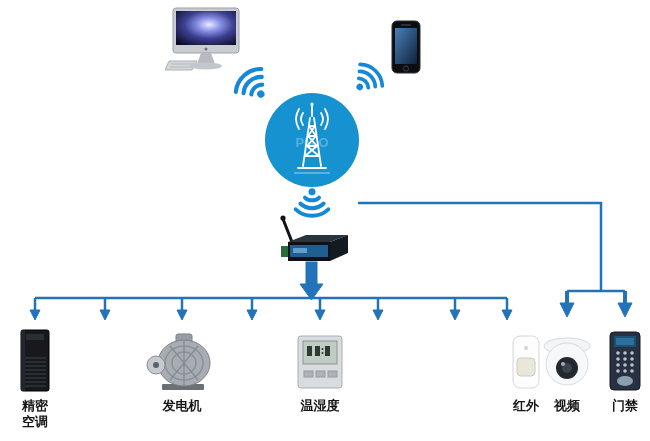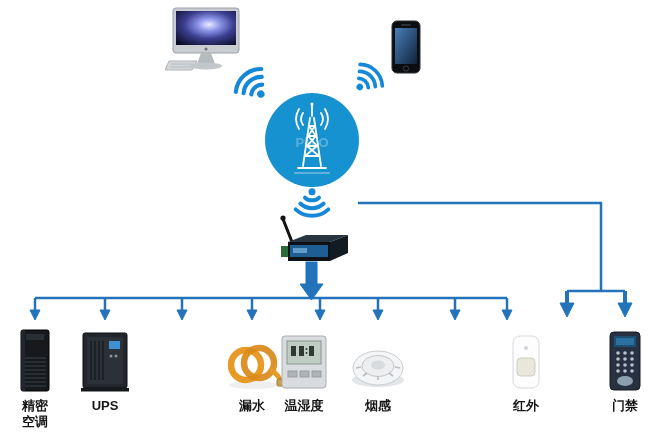--- a/index.html
+++ b/index.html
@@ -173,55 +173,43 @@
             <line x1="26" y1="50" x2="47" y2="50"></line>
           <line x1="26" y1="54" x2="47" y2="54"></line>
             <line x1="26" y1="58" x2="47" y2="58"></line>
         </g>
       </svg>
     </div>
     <div class="label">精密
 空调</div>
   </div>
 
-  <div class="device" style="left:69px">
-    <div class="iconbox">
-      <svg width="72" height="66" viewBox="0 0 72 66">
-        <rect x="14" y="5" width="44" height="55" rx="2" fill="#23262c" stroke="#0c0d10"></rect>
-        <rect x="18" y="9" width="36" height="47" fill="#2c3138"></rect>
-        <g stroke="#191d22" stroke-width="1.6">
-          <line x1="22" y1="13" x2="22" y2="52"></line>
-            <line x1="26" y1="13" x2="26" y2="52"></line>
-          <line x1="30" y1="13" x2="30" y2="52"></line>
-            <line x1="34" y1="13" x2="34" y2="52"></line>
-        </g>
-        <rect x="40" y="13" width="11" height="8" fill="#3f8fd2"></rect>
-        <circle cx="42" cy="28" r="1.5" fill="#8b939c"></circle>
-          <circle cx="47" cy="28" r="1.5" fill="#8b939c"></circle>
-        <rect x="12" y="60" width="48" height="3.5" fill="#15181c"></rect>
-      </svg>
-    </div>
-    <div class="label">UPS</div>
-  </div>
-
-
-  <div class="device" style="left:216px">
-    <div class="iconbox">
-      <svg width="72" height="66" viewBox="0 0 72 66">
-        <ellipse cx="38" cy="57" rx="25" ry="4" fill="#efefef"></ellipse>
-        <circle cx="30" cy="37" r="15" fill="none" stroke="#e79a25" stroke-width="6.5"></circle>
-        <circle cx="43" cy="35" r="15" fill="none" stroke="#d98a1a" stroke-width="6.5" opacity="0.92"></circle>
-        <path d="M 55 42 q 8 5 10 12" fill="none" stroke="#e79a25" stroke-width="5" stroke-linecap="round"></path>
-        <rect x="61" y="51" width="9" height="7" rx="1.5" fill="#c9a14a" stroke="#9a7830"></rect>
-      </svg>
-    </div>
-    <div class="label">漏水</div>
-  </div>
-
-  <div class="device" style="left:268px">
+
+  <div class="device" style="left:146px">
+    <div class="iconbox">
+      <svg width="76" height="66" viewBox="0 0 76 66">
+        <rect x="18" y="56" width="42" height="6" rx="1" fill="#6a7076"></rect>
+        <rect x="32" y="6" width="16" height="9" rx="2" fill="#989da4" stroke="#7c8288"></rect>
+        <ellipse cx="40" cy="35" rx="26" ry="23" fill="#a8adb4" stroke="#7c8288"></ellipse>
+        <ellipse cx="40" cy="35" rx="19" ry="17" fill="none" stroke="#8b9198" stroke-width="1.5"></ellipse>
+        <ellipse cx="40" cy="35" rx="12" ry="11" fill="none" stroke="#8b9198" stroke-width="1.5"></ellipse>
+        <g stroke="#868c92" stroke-width="1.3">
+          <line x1="40" y1="12" x2="40" y2="58"></line>
+            <line x1="26" y1="18" x2="54" y2="52"></line>
+          <line x1="54" y1="18" x2="26" y2="52"></line>
+        </g>
+        <circle cx="12" cy="37" r="9" fill="#c6cacf" stroke="#868c92"></circle>
+        <circle cx="12" cy="37" r="3" fill="#5c6166"></circle>
+      </svg>
+    </div>
+    <div class="label">发电机</div>
+  </div>
+
+
+  <div class="device" style="left:284px">
     <div class="iconbox">
       <svg width="72" height="66" viewBox="0 0 72 66">
         <rect x="14" y="8" width="44" height="52" rx="3" fill="#d9dcdf" stroke="#a9aeb3"></rect>
         <rect x="19" y="13" width="34" height="23" fill="#bfccc3" stroke="#8b958e"></rect>
         <g fill="#2e3a33">
           <rect x="23" y="18" width="5" height="10"></rect>
             <rect x="31" y="18" width="5" height="10"></rect>
           <rect x="41" y="18" width="5" height="10"></rect>
             <circle cx="38.5" cy="21" r="1"></circle>
           <circle cx="38.5" cy="25" r="1"></circle>
@@ -229,51 +217,45 @@
         <g fill="#aeb3b8" stroke="#979ca1">
           <rect x="20" y="43" width="9" height="6"></rect>
             <rect x="32" y="43" width="9" height="6"></rect>
           <rect x="44" y="43" width="9" height="6"></rect>
         </g>
       </svg>
     </div>
     <div class="label">温湿度</div>
   </div>
 
-  <div class="device" style="left:342px">
-    <div class="iconbox">
-      <svg width="72" height="66" viewBox="0 0 72 66">
-        <ellipse cx="36" cy="52" rx="26" ry="7" fill="#e3e6e8"></ellipse>
-        <ellipse cx="36" cy="40" rx="25" ry="17" fill="#f4f5f6" stroke="#c9cdd1"></ellipse>
-        <ellipse cx="36" cy="38" rx="16" ry="10.5" fill="#eceef0" stroke="#c2c6ca"></ellipse>
-        <ellipse cx="36" cy="37" rx="7" ry="4.5" fill="#d8dbde"></ellipse>
-        <g stroke="#b9bec3" stroke-width="1.6">
-          <line x1="14" y1="40" x2="19" y2="39"></line>
-            <line x1="58" y1="40" x2="53" y2="39"></line>
-          <line x1="21" y1="48" x2="25" y2="45"></line>
-            <line x1="51" y1="48" x2="47" y2="45"></line>
-          <line x1="36" y1="52" x2="36" y2="48"></line>
-        </g>
-      </svg>
-    </div>
-    <div class="label">烟感</div>
-  </div>
 
 
   <div class="device" style="left:490px">
     <div class="iconbox">
       <svg width="72" height="66" viewBox="0 0 72 66">
         <rect x="23" y="8" width="26" height="52" rx="7" fill="#fdfdfd" stroke="#d4d7da"></rect>
         <circle cx="36" cy="20" r="2" fill="#cfd4d8"></circle>
         <rect x="27" y="30" width="18" height="18" rx="4" fill="#e9e6da" stroke="#cfccc0"></rect>
       </svg>
     </div>
     <div class="label">红外</div>
   </div>
 
+  <div class="device" style="left:531px">
+    <div class="iconbox">
+      <svg width="72" height="66" viewBox="0 0 72 66">
+        <ellipse cx="36" cy="18" rx="23" ry="8" fill="#f2f4f5" stroke="#d6dadd"></ellipse>
+        <circle cx="36" cy="36" r="21" fill="#f7f8f9" stroke="#d9dde0"></circle>
+        <circle cx="36" cy="40" r="11" fill="#23282e"></circle>
+        <circle cx="36" cy="40" r="5" fill="#3c434b"></circle>
+        <circle cx="32" cy="36" r="2" fill="#9fb0bd"></circle>
+      </svg>
+    </div>
+    <div class="label">视频</div>
+  </div>
 
   <div class="device" style="left:589px">
     <div class="iconbox">
       <svg width="72" height="66" viewBox="0 0 72 66">
         <rect x="21" y="4" width="30" height="58" rx="4" fill="#273142" stroke="#141a24"></rect>
         <rect x="25" y="8" width="22" height="11" fill="#1c4f74"></rect>
         <rect x="27" y="10" width="18" height="7" fill="#2d6f9e"></rect>
         <g fill="#b9c2cc">
           <circle cx="29" cy="25" r="1.8"></circle>
             <circle cx="36" cy="25" r="1.8"></circle>

